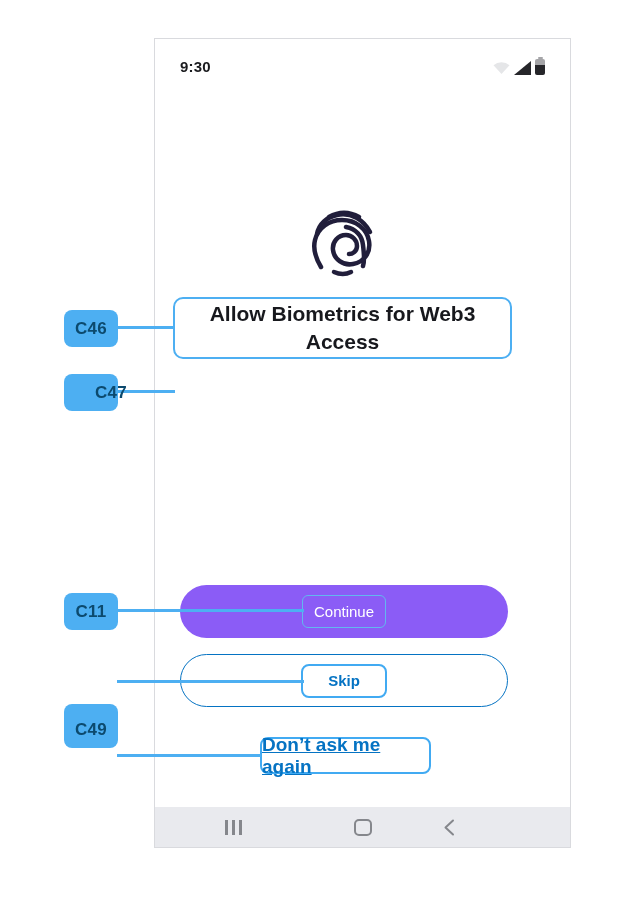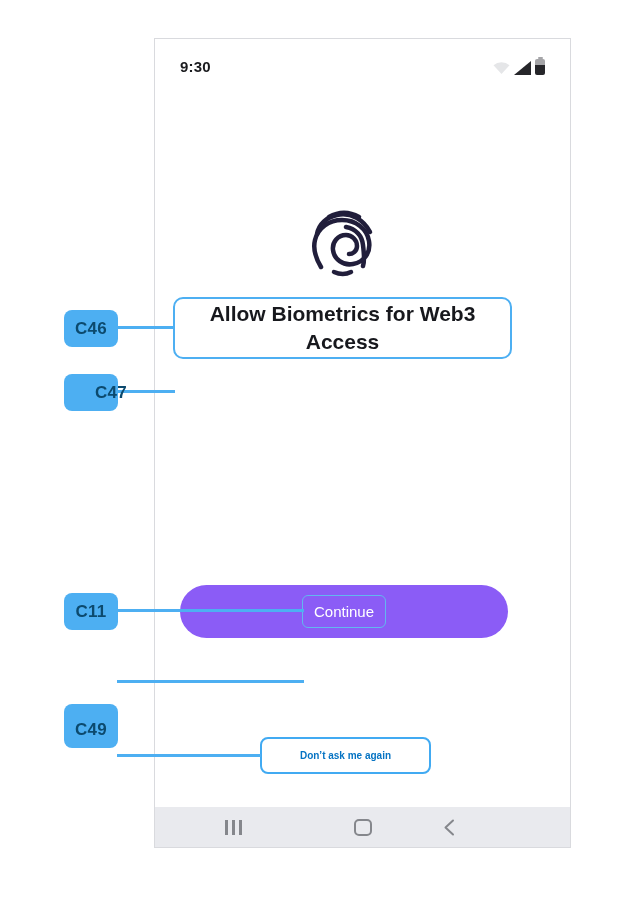--- a/index.html
+++ b/index.html
@@ -42,21 +42,21 @@
   .btn-skip { top:615px; background:#ffffff; border:1.5px solid #0573C3; }
   .inner-anno { display:flex; align-items:center; justify-content:center; box-sizing:border-box; }
   .inner-continue { width:84px; height:33px; border:1.5px solid #62B7EF; border-radius:6px; }
   .inner-continue span { color:#ffffff; font-size:15px; }
   .inner-skip { width:86px; height:34px; border:2px solid #41AAF2; border-radius:8px; }
   .inner-skip span { color:#0573C3; font-size:15px; font-weight:700; }
 
   .dont-box { position:absolute; left:105px; top:698px; width:171px; height:37px;
               border:2px solid #41AAF2; border-radius:8px;
               display:flex; align-items:center; justify-content:center; }
-  .dont-box span { color:#0573C3; font-size:10px; font-weight:700; cursor:pointer; }
+  .dont-box span { color:#0573C3; font-size:19px; font-weight:700; cursor:pointer;text-decoration:underline; }
 
   
   .navbar { position:absolute; left:0; right:0; bottom:0; height:40px; background:#E9EAEE; }
   .recents { position:absolute; left:70px; top:13px; display:flex; gap:4.5px; }
   .recents i { display:block; width:2.5px; height:15px; background:#85878C; }
   .home { position:absolute; left:50%; top:12px; margin-left:-9px; width:18px; height:17px;
           border:2px solid #85878C; border-radius:5px; }
   .back { position:absolute; left:288px; top:12px; }
 
   
@@ -122,20 +122,25 @@
       <div class="title-text">Allow Biometrics for Web3 Access</div>
     </div>
 
 
     <button class="btn btn-continue">
       <span class="inner-anno inner-continue">
         <span>Continue</span>
       </span>
     </button>
 
+    <button class="btn btn-skip">
+      <span class="inner-anno inner-skip">
+        <span>Skip</span>
+      </span>
+    </button>
 
     <div class="dont-box">
       <span>Don’t ask me again</span>
     </div>
 
     <div class="navbar">
       <span class="recents">
           <i></i>
           <i></i>
           <i></i>

